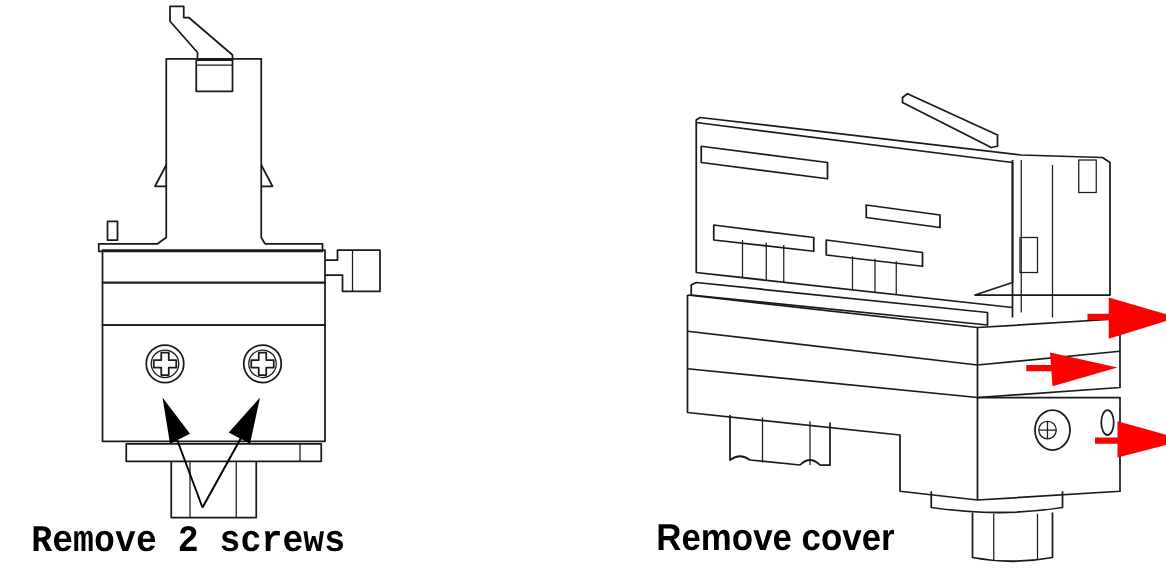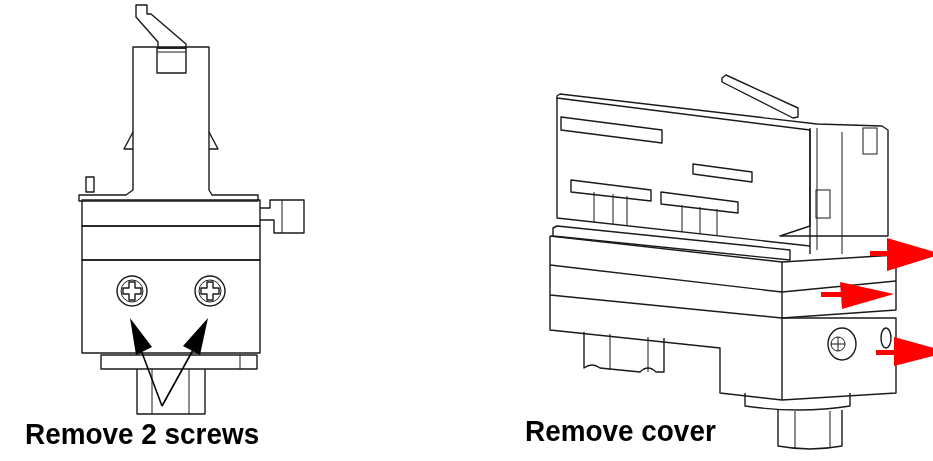--- a/index.html
+++ b/index.html
@@ -1,18 +1,18 @@
 <!DOCTYPE html>
 <html><head>
   <meta charset="utf-8">
   <style>
     html, body { margin: 0; padding: 0; background: #ffffff; }
     body { width: 933px; height: 461px; position: relative; overflow: hidden; font-family: "Liberation Sans", sans-serif; }
     .panel { position: absolute; top: 0; }
-    #left-panel { left: 0; width: 330px; height: 461px; }
+    #left-panel { left: 0; width: 330px; height: 461px; font-family: Liberation Mono, monospace; }
     #right-panel { left: 500px; width: 453px; height: 461px; }
     svg { position: absolute; left: 0; top: 0; }
     .caption { position: absolute; font-weight: bold; font-size: 30px; color: #000; white-space: nowrap; transform: scaleX(0.93); transform-origin: left top; }
     #left-caption { left: 25px; top: 417px; }
     #right-caption { left: 25px; top: 414px; }
     .ln { fill: none; stroke: #1a1a1a; stroke-width: 1.4; stroke-linejoin: round; }
     .ln-thin { fill: none; stroke: #1a1a1a; stroke-width: 1; }
   </style>
 </head>
 <body>

